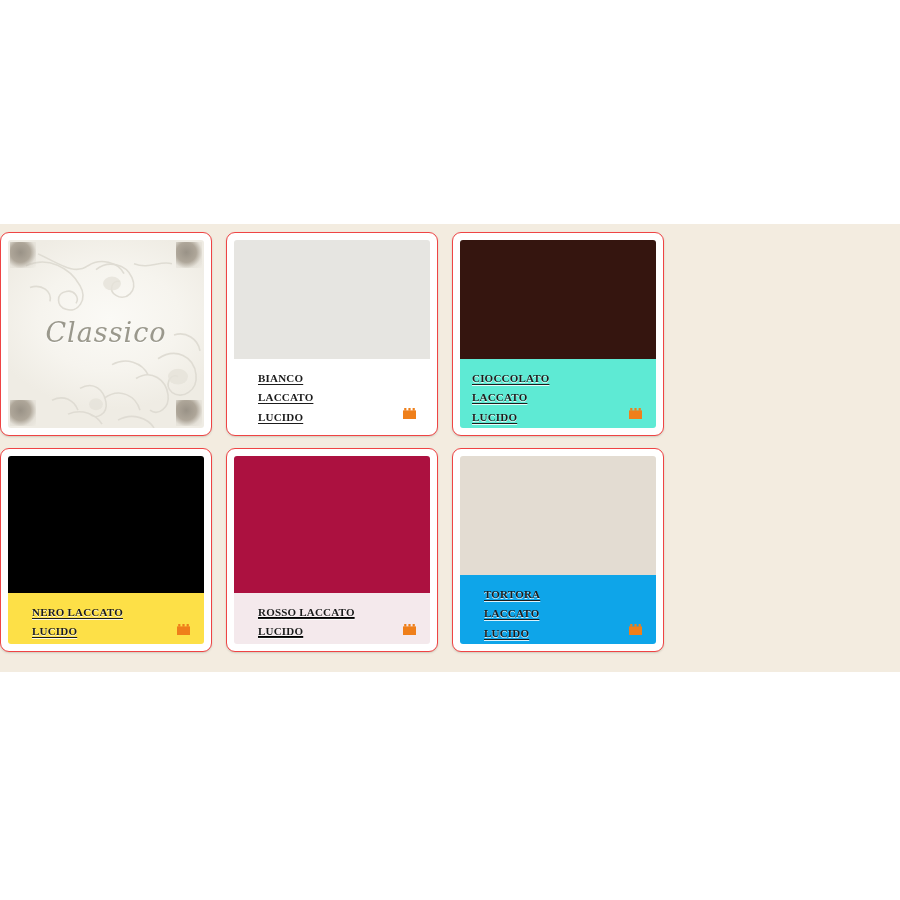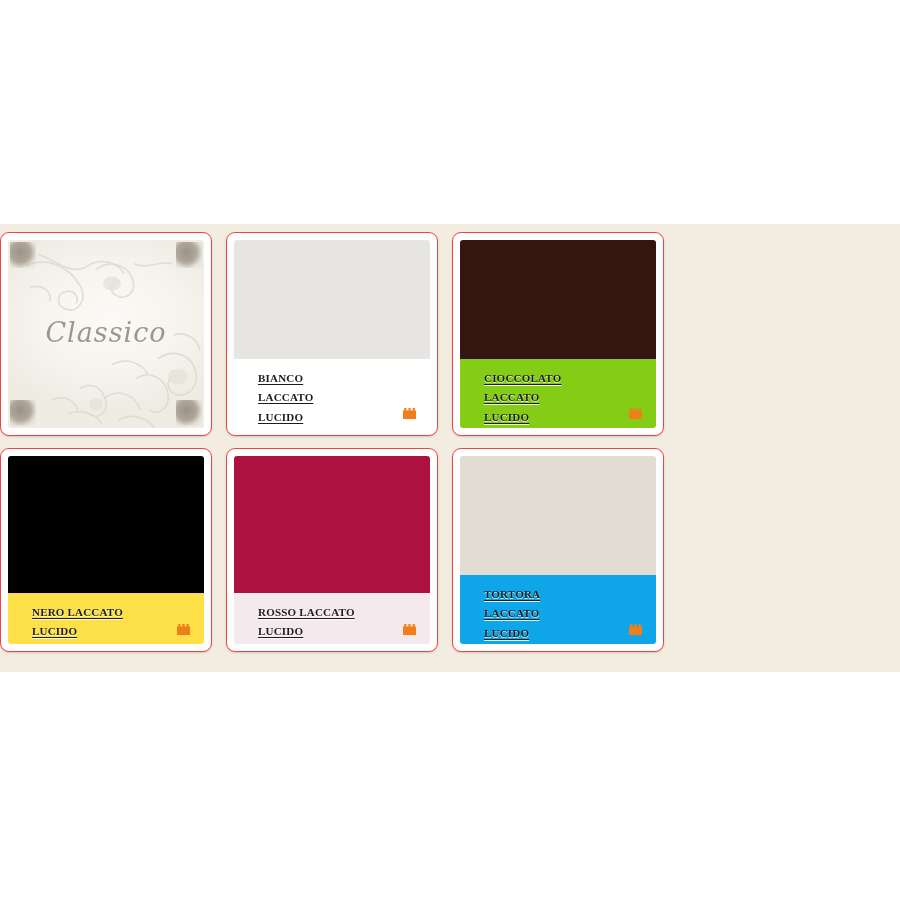--- a/index.html
+++ b/index.html
@@ -195,21 +195,21 @@
                 <rect x="0" y="2.4" width="13" height="8.6" fill="#ef7f1a"></rect>
                 <rect x="1.2" y="0" width="2.2" height="2.6" fill="#ef7f1a"></rect>
                 <rect x="5.4" y="0" width="2.2" height="2.6" fill="#ef7f1a"></rect>
                 <rect x="9.6" y="0" width="2.2" height="2.6" fill="#ef7f1a"></rect>
               </svg></div>
           </div>
         </div>
         <div class="tile">
           <div class="tile-inner">
             <div class="swatch" style="background:#35150f;height:119px;"></div>
-            <div class="caption" style="background:#84cc16;"><span class="caption-text">CIOCCOLATO</span><br><span class="caption-text">LACCATO</span><br><span class="caption-text">LUCIDO</span><br><svg class="cart-icon" viewBox="0 0 13 11">
+            <div class="caption" style="background:#5eead4;padding-left:12px;"><span class="caption-text">CIOCCOLATO</span><br><span class="caption-text">LACCATO</span><br><span class="caption-text">LUCIDO</span><br><svg class="cart-icon" viewBox="0 0 13 11">
                 <rect x="0" y="2.4" width="13" height="8.6" fill="#ef7f1a"></rect>
                 <rect x="1.2" y="0" width="2.2" height="2.6" fill="#ef7f1a"></rect>
                 <rect x="5.4" y="0" width="2.2" height="2.6" fill="#ef7f1a"></rect>
                 <rect x="9.6" y="0" width="2.2" height="2.6" fill="#ef7f1a"></rect>
               </svg></div>
           </div>
         </div>
         <div class="tile">
           <div class="tile-inner">
             <div class="swatch" style="background:#000000;height:137px;"></div>
@@ -217,21 +217,21 @@
                 <rect x="0" y="2.4" width="13" height="8.6" fill="#ef7f1a"></rect>
                 <rect x="1.2" y="0" width="2.2" height="2.6" fill="#ef7f1a"></rect>
                 <rect x="5.4" y="0" width="2.2" height="2.6" fill="#ef7f1a"></rect>
                 <rect x="9.6" y="0" width="2.2" height="2.6" fill="#ef7f1a"></rect>
               </svg></div>
           </div>
         </div>
         <div class="tile first">
           <div class="tile-inner">
             <div class="swatch" style="background:#ac1140;height:137px;"></div>
-            <div class="caption" style="background:#f4e9ec;"><span class="caption-text">ROSSO LACCATO</span><br><span class="caption-text">LUCIDO</span><br><svg class="cart-icon" viewBox="0 0 13 11">
+            <div class="caption" style="background:#f4e9ec;text-decoration:underline;"><span class="caption-text">ROSSO LACCATO</span><br><span class="caption-text">LUCIDO</span><br><svg class="cart-icon" viewBox="0 0 13 11">
                 <rect x="0" y="2.4" width="13" height="8.6" fill="#ef7f1a"></rect>
                 <rect x="1.2" y="0" width="2.2" height="2.6" fill="#ef7f1a"></rect>
                 <rect x="5.4" y="0" width="2.2" height="2.6" fill="#ef7f1a"></rect>
                 <rect x="9.6" y="0" width="2.2" height="2.6" fill="#ef7f1a"></rect>
               </svg></div>
           </div>
         </div>
         <div class="tile">
           <div class="tile-inner">
             <div class="swatch" style="background:#e3dcd2;height:119px;"></div>

